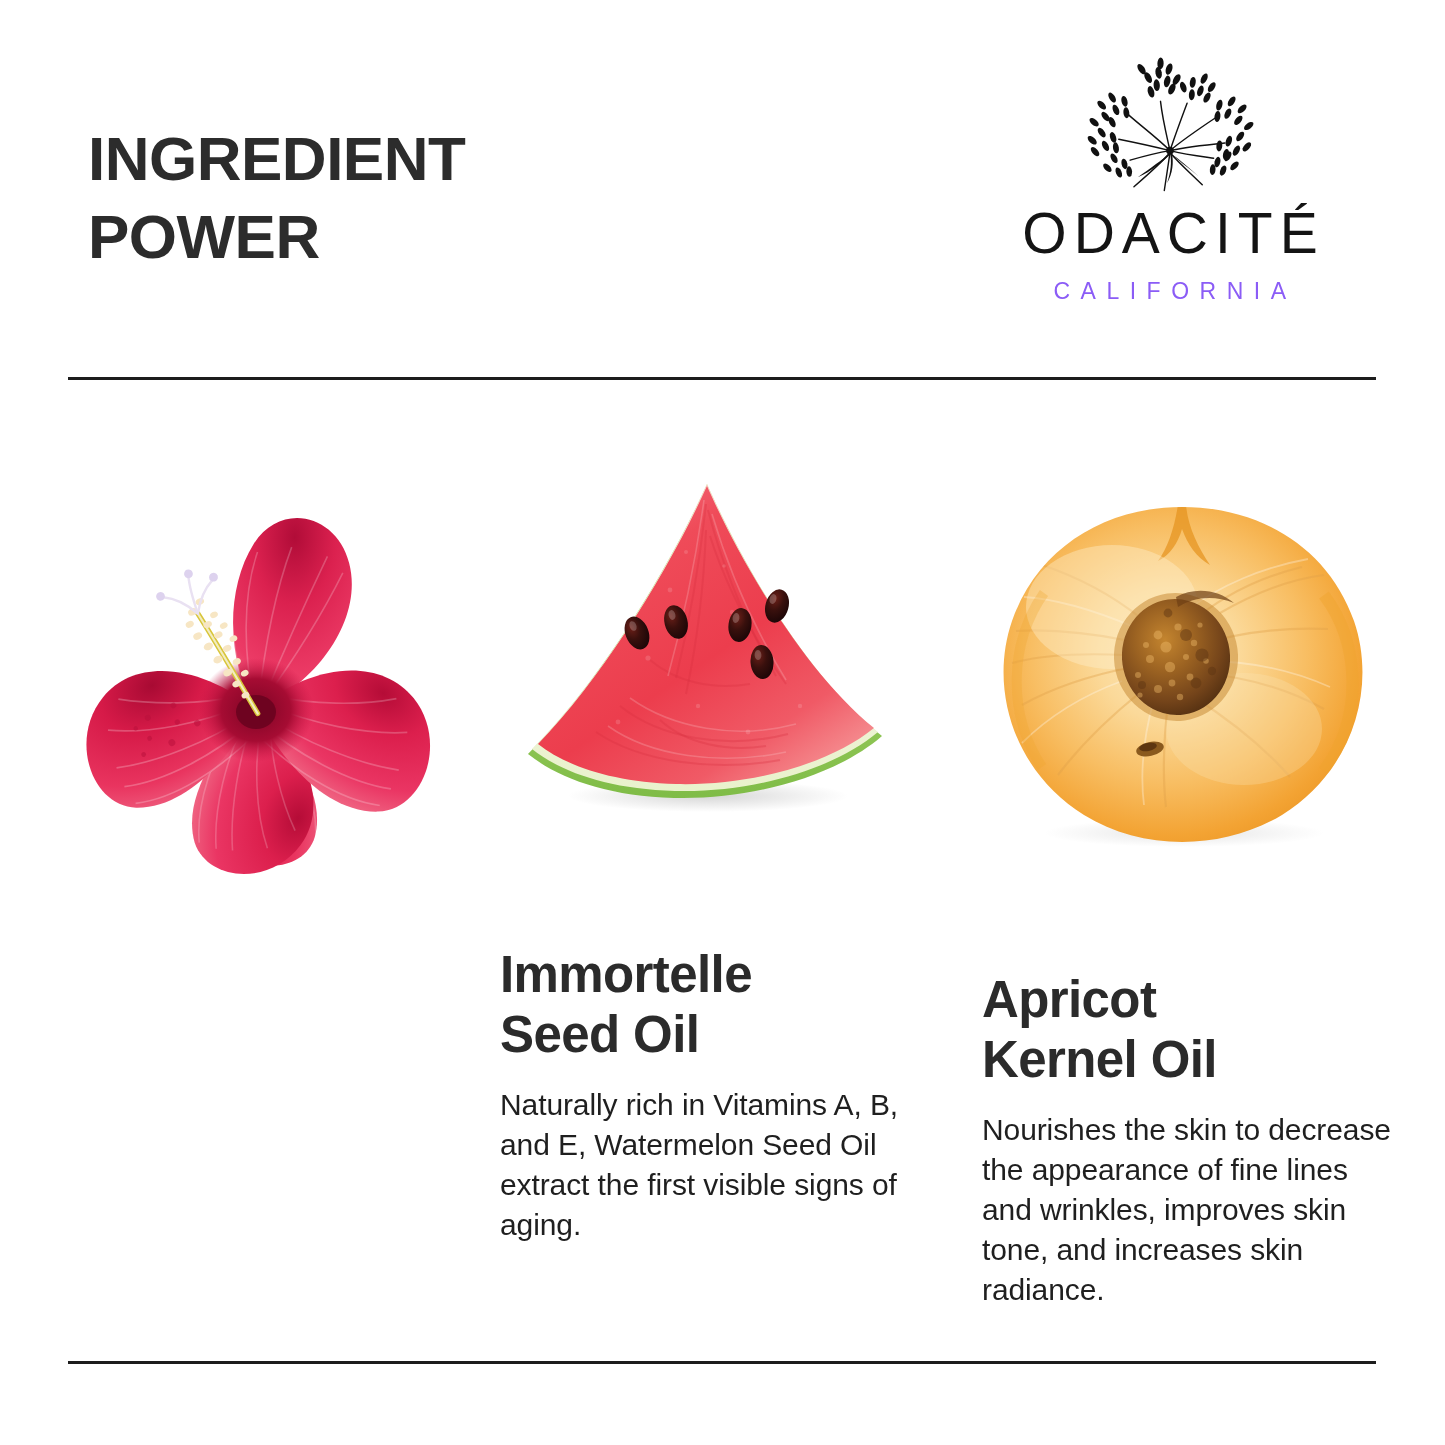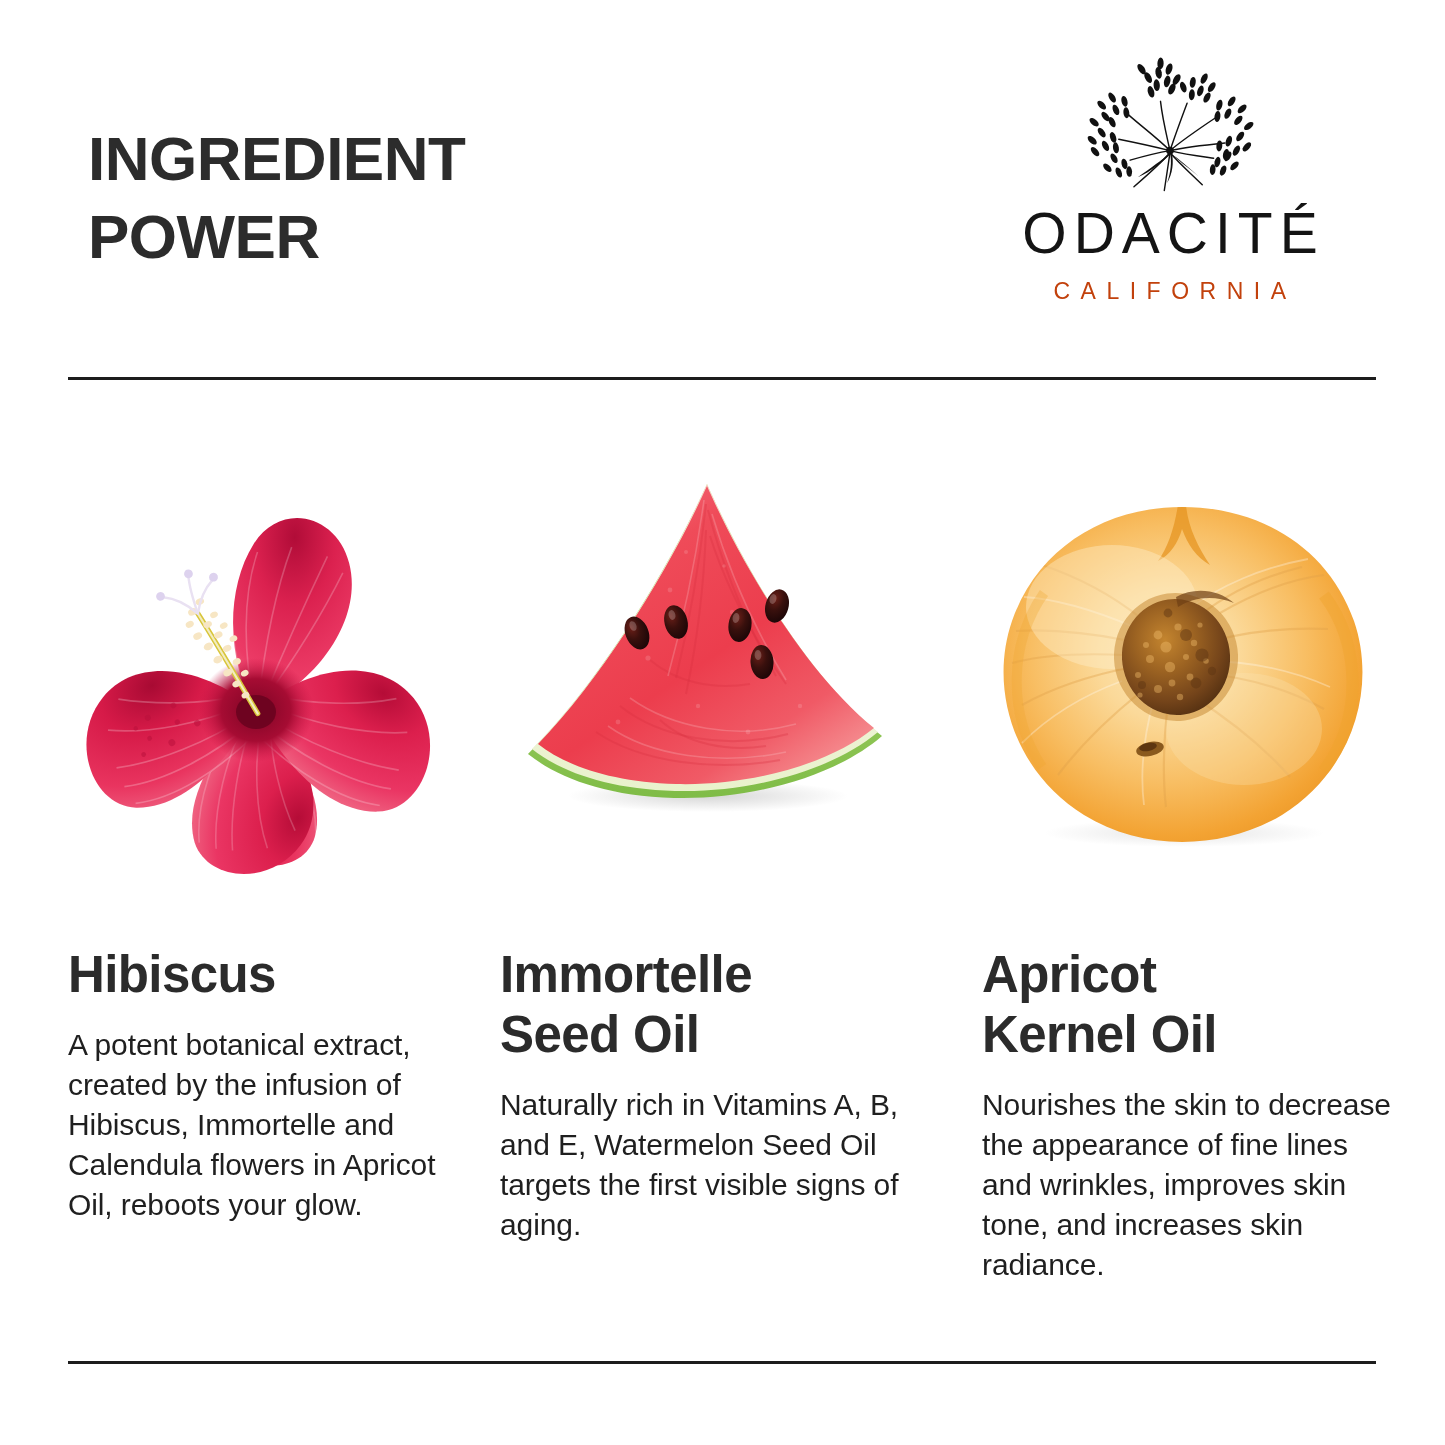--- a/index.html
+++ b/index.html
@@ -59,21 +59,21 @@
     letter-spacing: 7px;
     color: #141414;
     line-height: 1.05;
     padding-left: 7px;
   }
   .brand-sub {
     margin-top: 14px;
     font-size: 23px;
     font-weight: 400;
     letter-spacing: 10.5px;
-    color: #c2410c;
+    color: #8b5cf6;
     padding-left: 10px;
   }
 
   
   .rule {
     position: absolute;
     left: 68px;
     width: 1308px;
     height: 3px;
     background: #1d1d1d;
@@ -127,21 +127,21 @@
   }
   .col-1 .card-title { width: 360px; }
   .col-1 .card-body  { width: 370px; }
   .col-2 .card-title { width: 400px; }
   .col-2 .card-body  { width: 400px; }
   .col-3 .card-title { width: 400px; }
   .col-3 .card-body  { width: 410px; }
 
   .col-1 .text-wrap { position: absolute; top: 535px; left: 0; }
   .col-2 .text-wrap { position: absolute; top: 535px; left: 0; }
-  .col-3 .text-wrap { position: absolute; top: 535px; left: 0; }
+  .col-3 .text-wrap { position: absolute; top: 560px; left: 0; }
 </style>
 </head>
 <body>
 
 <div id="page">
 
   <div class="header">
 
     <div class="page-title">INGREDIENT
 POWER</div>
@@ -401,24 +401,20 @@
               <g fill="#ddd2ee">
                 <circle cx="-36" cy="-144" r="4.4"></circle>
                 <circle cx="-1" cy="-152" r="4.4"></circle>
                 <circle cx="20" cy="-138" r="4.4"></circle>
               </g>
             </g>
           </g>
         </svg>
       </div>
 
-      <div class="text-wrap">
-        <h2 class="card-title">Hibiscus</h2>
-        <p class="card-body">A potent botanical extract, created by the infusion of Hibiscus, Immortelle and Calendula flowers in Apricot Oil, reboots your glow.</p>
-      </div>
     </div>
 
     <div class="col col-2">
       <div class="art-slot">
         <svg class="art-watermelon" width="420" height="400" viewBox="0 0 420 400" aria-hidden="true">
           <defs>
             <linearGradient id="fleshG" x1="0.18" y1="0.05" x2="0.86" y2="0.95">
               <stop offset="0%" stop-color="#f4707c"></stop>
               <stop offset="22%" stop-color="#ef4b59"></stop>
               <stop offset="55%" stop-color="#ec3d4d"></stop>
@@ -500,21 +496,21 @@
               <ellipse cx="273" cy="129" rx="3.4" ry="5" transform="rotate(16 273 129)"></ellipse>
               <ellipse cx="258" cy="185" rx="3.4" ry="5" transform="rotate(-4 258 185)"></ellipse>
             </g>
           </g>
         </svg>
       </div>
 
       <div class="text-wrap">
         <h2 class="card-title">Immortelle
 Seed Oil</h2>
-        <p class="card-body">Naturally rich in Vitamins A, B, and E, Watermelon Seed Oil targets the first visible signs of aging.</p>
+        <p class="card-body">Naturally rich in Vitamins A, B, and E, Watermelon Seed Oil extract the first visible signs of aging.</p>
       </div>
     </div>
 
     <div class="col col-3">
       <div class="art-slot">
         <svg class="art-apricot" width="420" height="380" viewBox="0 0 420 380" aria-hidden="true">
           <defs>
             <radialGradient id="apFleshG" cx="46%" cy="44%" r="66%">
               <stop offset="0%" stop-color="#fde9bd"></stop>
               <stop offset="30%" stop-color="#fbd999"></stop>

